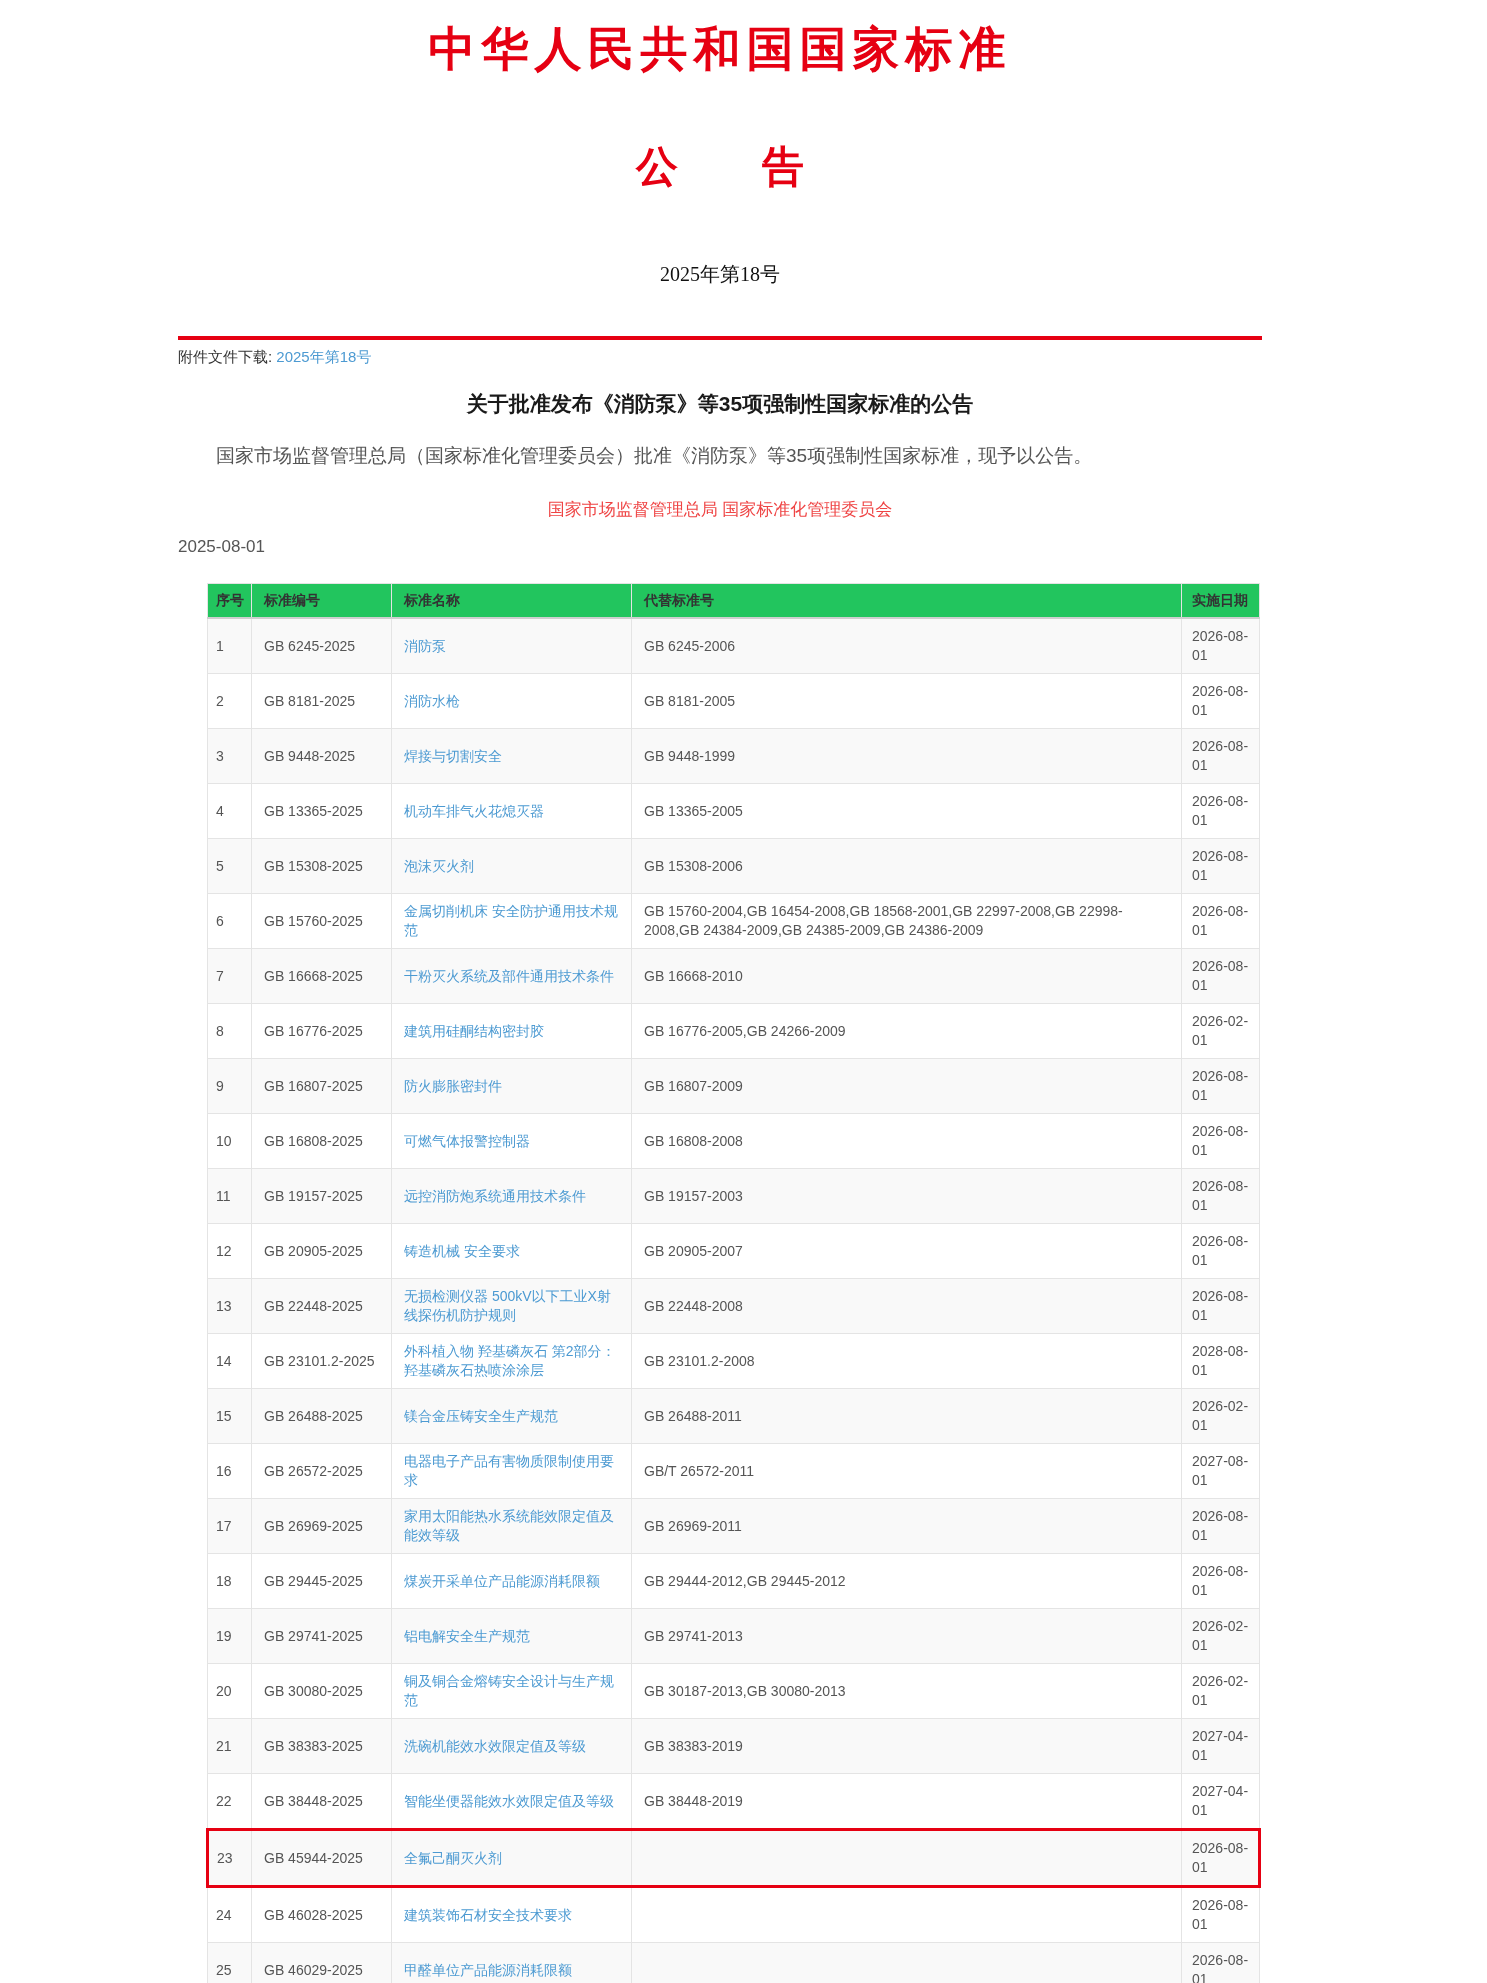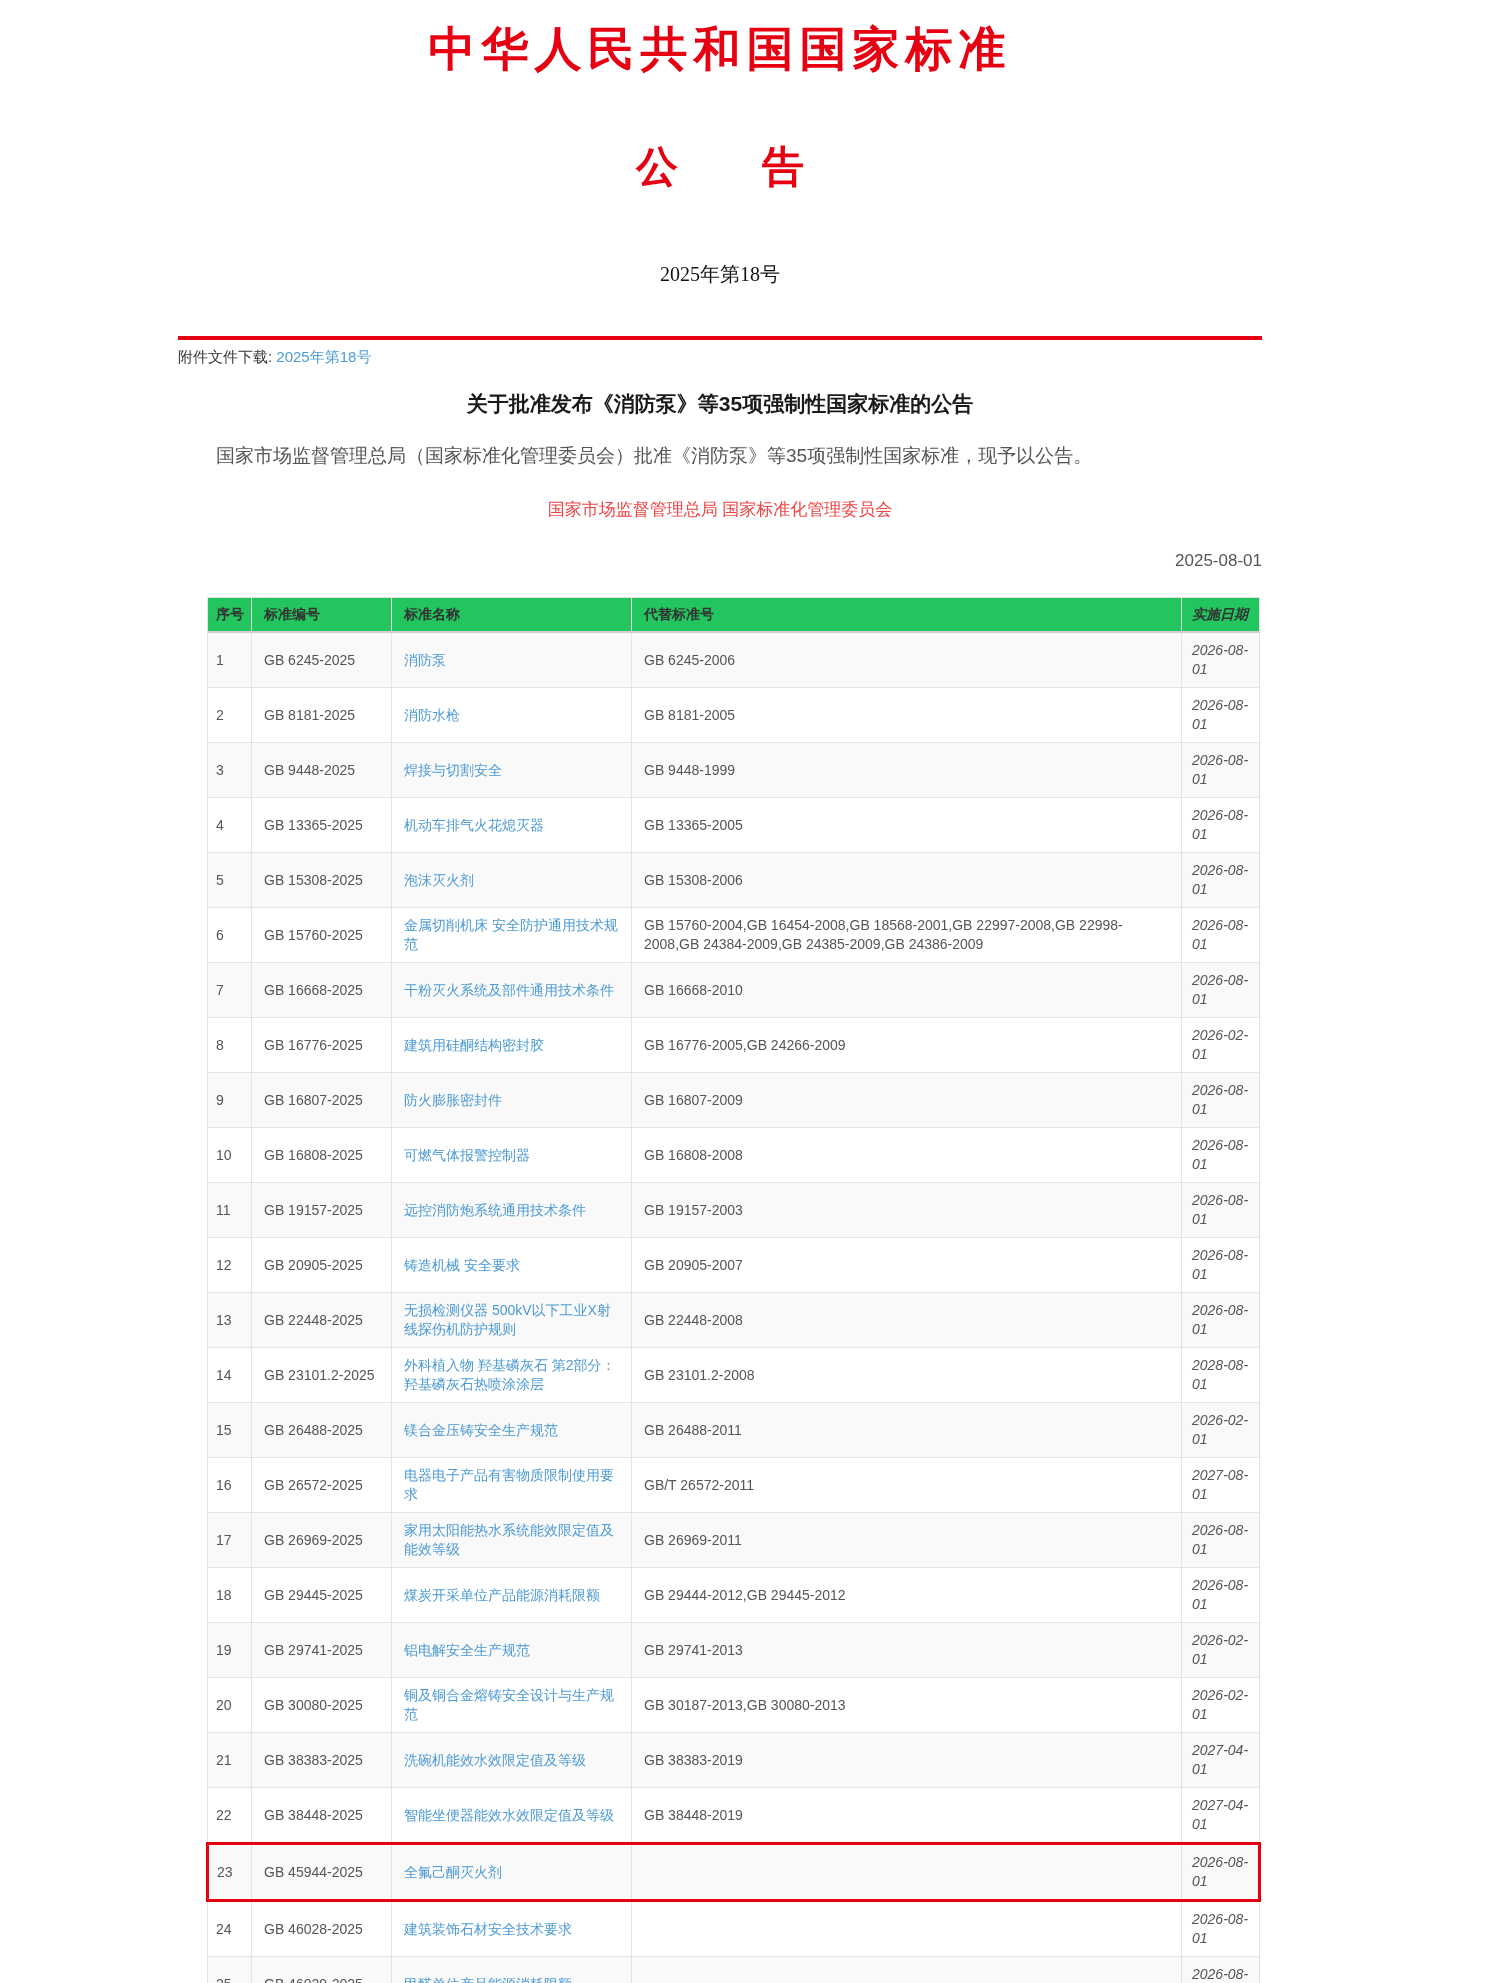--- a/index.html
+++ b/index.html
@@ -34,21 +34,21 @@
 
   .announce-heading {
     margin-top:22px; text-align:center;
     font-size:21px; font-weight:bold; color:#1a1a1a; line-height:28px;
   }
   .announce-body {
     margin-top:26px; font-size:19px; color:#555;
     text-indent:2em; line-height:24px;
   }
   .signatory { margin-top:30px; text-align:center; font-size:17px; color:#ef4444; }
-  .publish-date { margin-top:30px; text-align:right; font-size:17px; color:#555; }
+  .publish-date { margin-top:16px; text-align:left; font-size:17px; color:#555; }
 
   table.standards {
     margin-top:26px; margin-left:28px;
     width:1052px; border-collapse:collapse;
     font-size:14px; color:#555; table-layout:fixed;
   }
   table.standards th, table.standards td {
     border:1px solid #e4e4e4; padding:8px 12px;
     line-height:19px; text-align:left; vertical-align:middle;
     word-wrap:break-word;
@@ -56,21 +56,21 @@
   table.standards th {
     color:#333; font-weight:bold; background:#22c55e;
     border-bottom:2px solid #cfcfcf; padding:7px 12px;
   }
   table.standards col.c-no    { width:44px; }
   table.standards col.c-code  { width:140px; }
   table.standards col.c-name  { width:240px; }
   table.standards col.c-repl  { width:550px; }
   table.standards col.c-date  { width:78px; }
   table.standards th:first-child, table.standards td:first-child { padding-left:8px; padding-right:4px; }
-  table.standards th:last-child, table.standards td:last-child { padding-left:10px; padding-right:6px;font-style:italic; }
+  table.standards th:last-child, table.standards td:last-child { padding-left:10px; padding-right:6px; }
   tbody tr:nth-child(odd) { background:#f9f9f9; }
   tbody tr:nth-child(even) { background:#ffffff; }
   td a.std-link { color:#4c9ad2; text-decoration:none;margin-top:46px; }
   tr.highlight td { border-top:3px solid #e60012; border-bottom:3px solid #e60012; }
   tr.highlight td:first-child { border-left:3px solid #e60012; }
   tr.highlight td:last-child  { border-right:3px solid #e60012; }
 </style>
 </head>
 <body>
 

